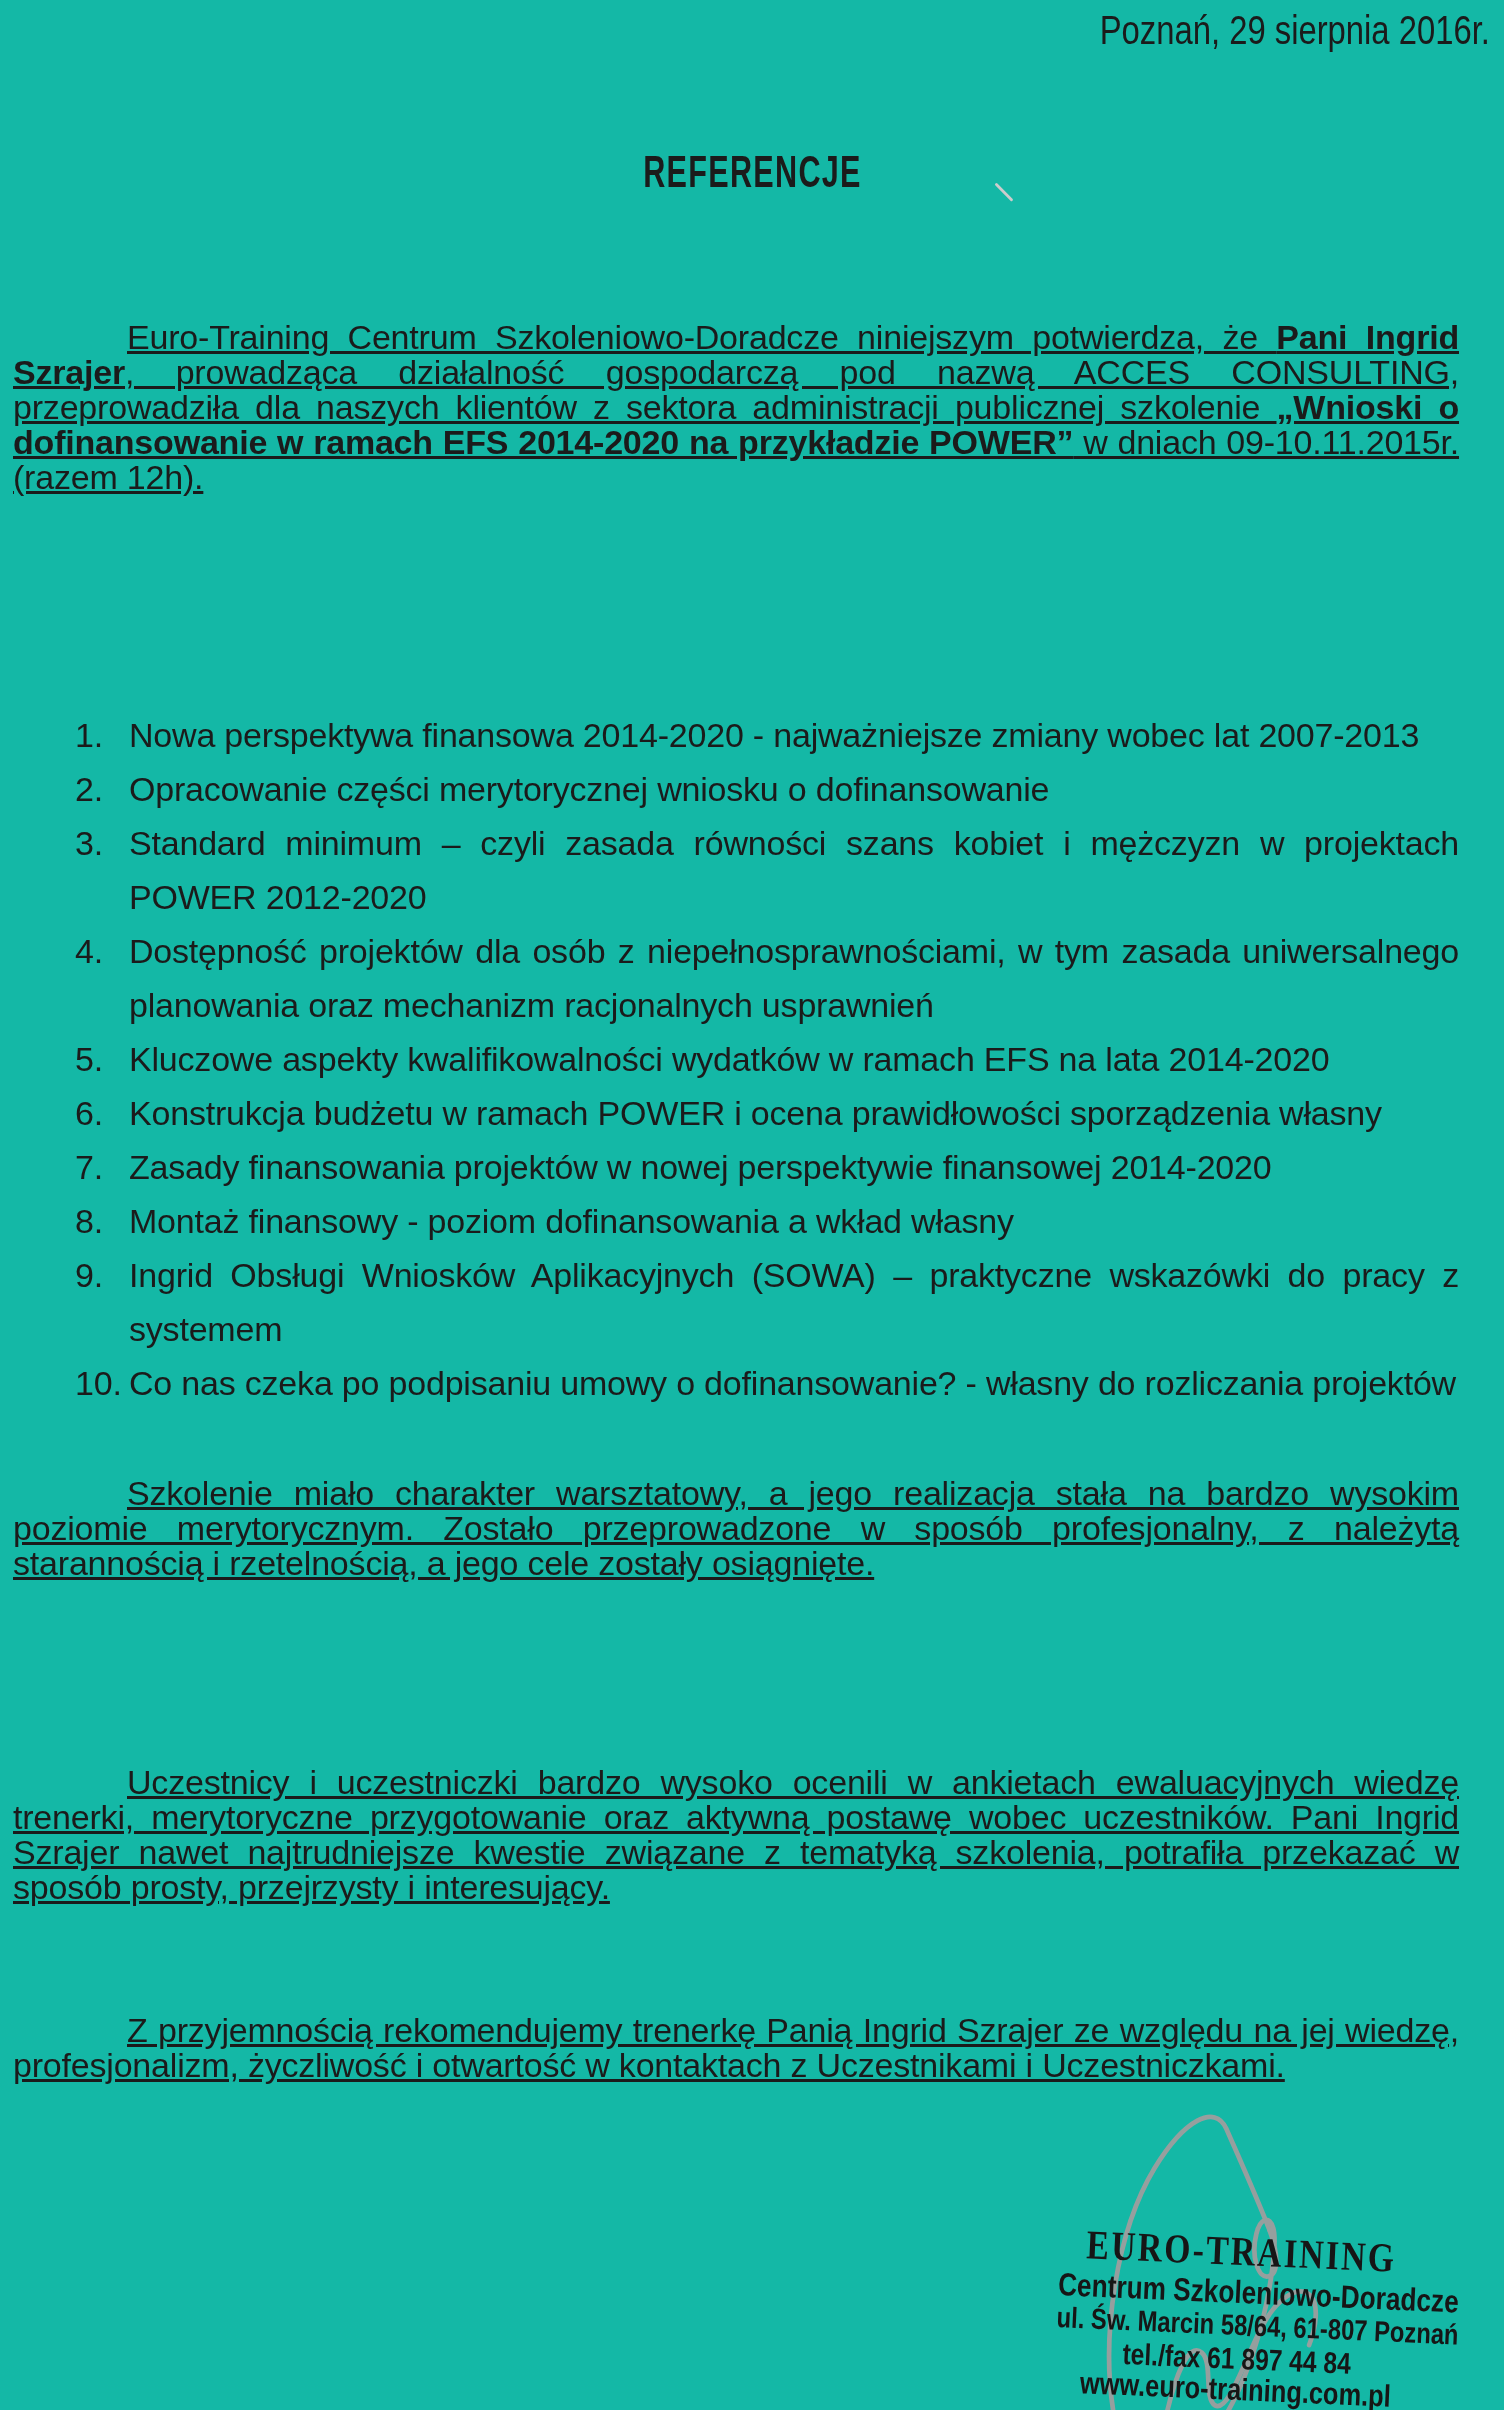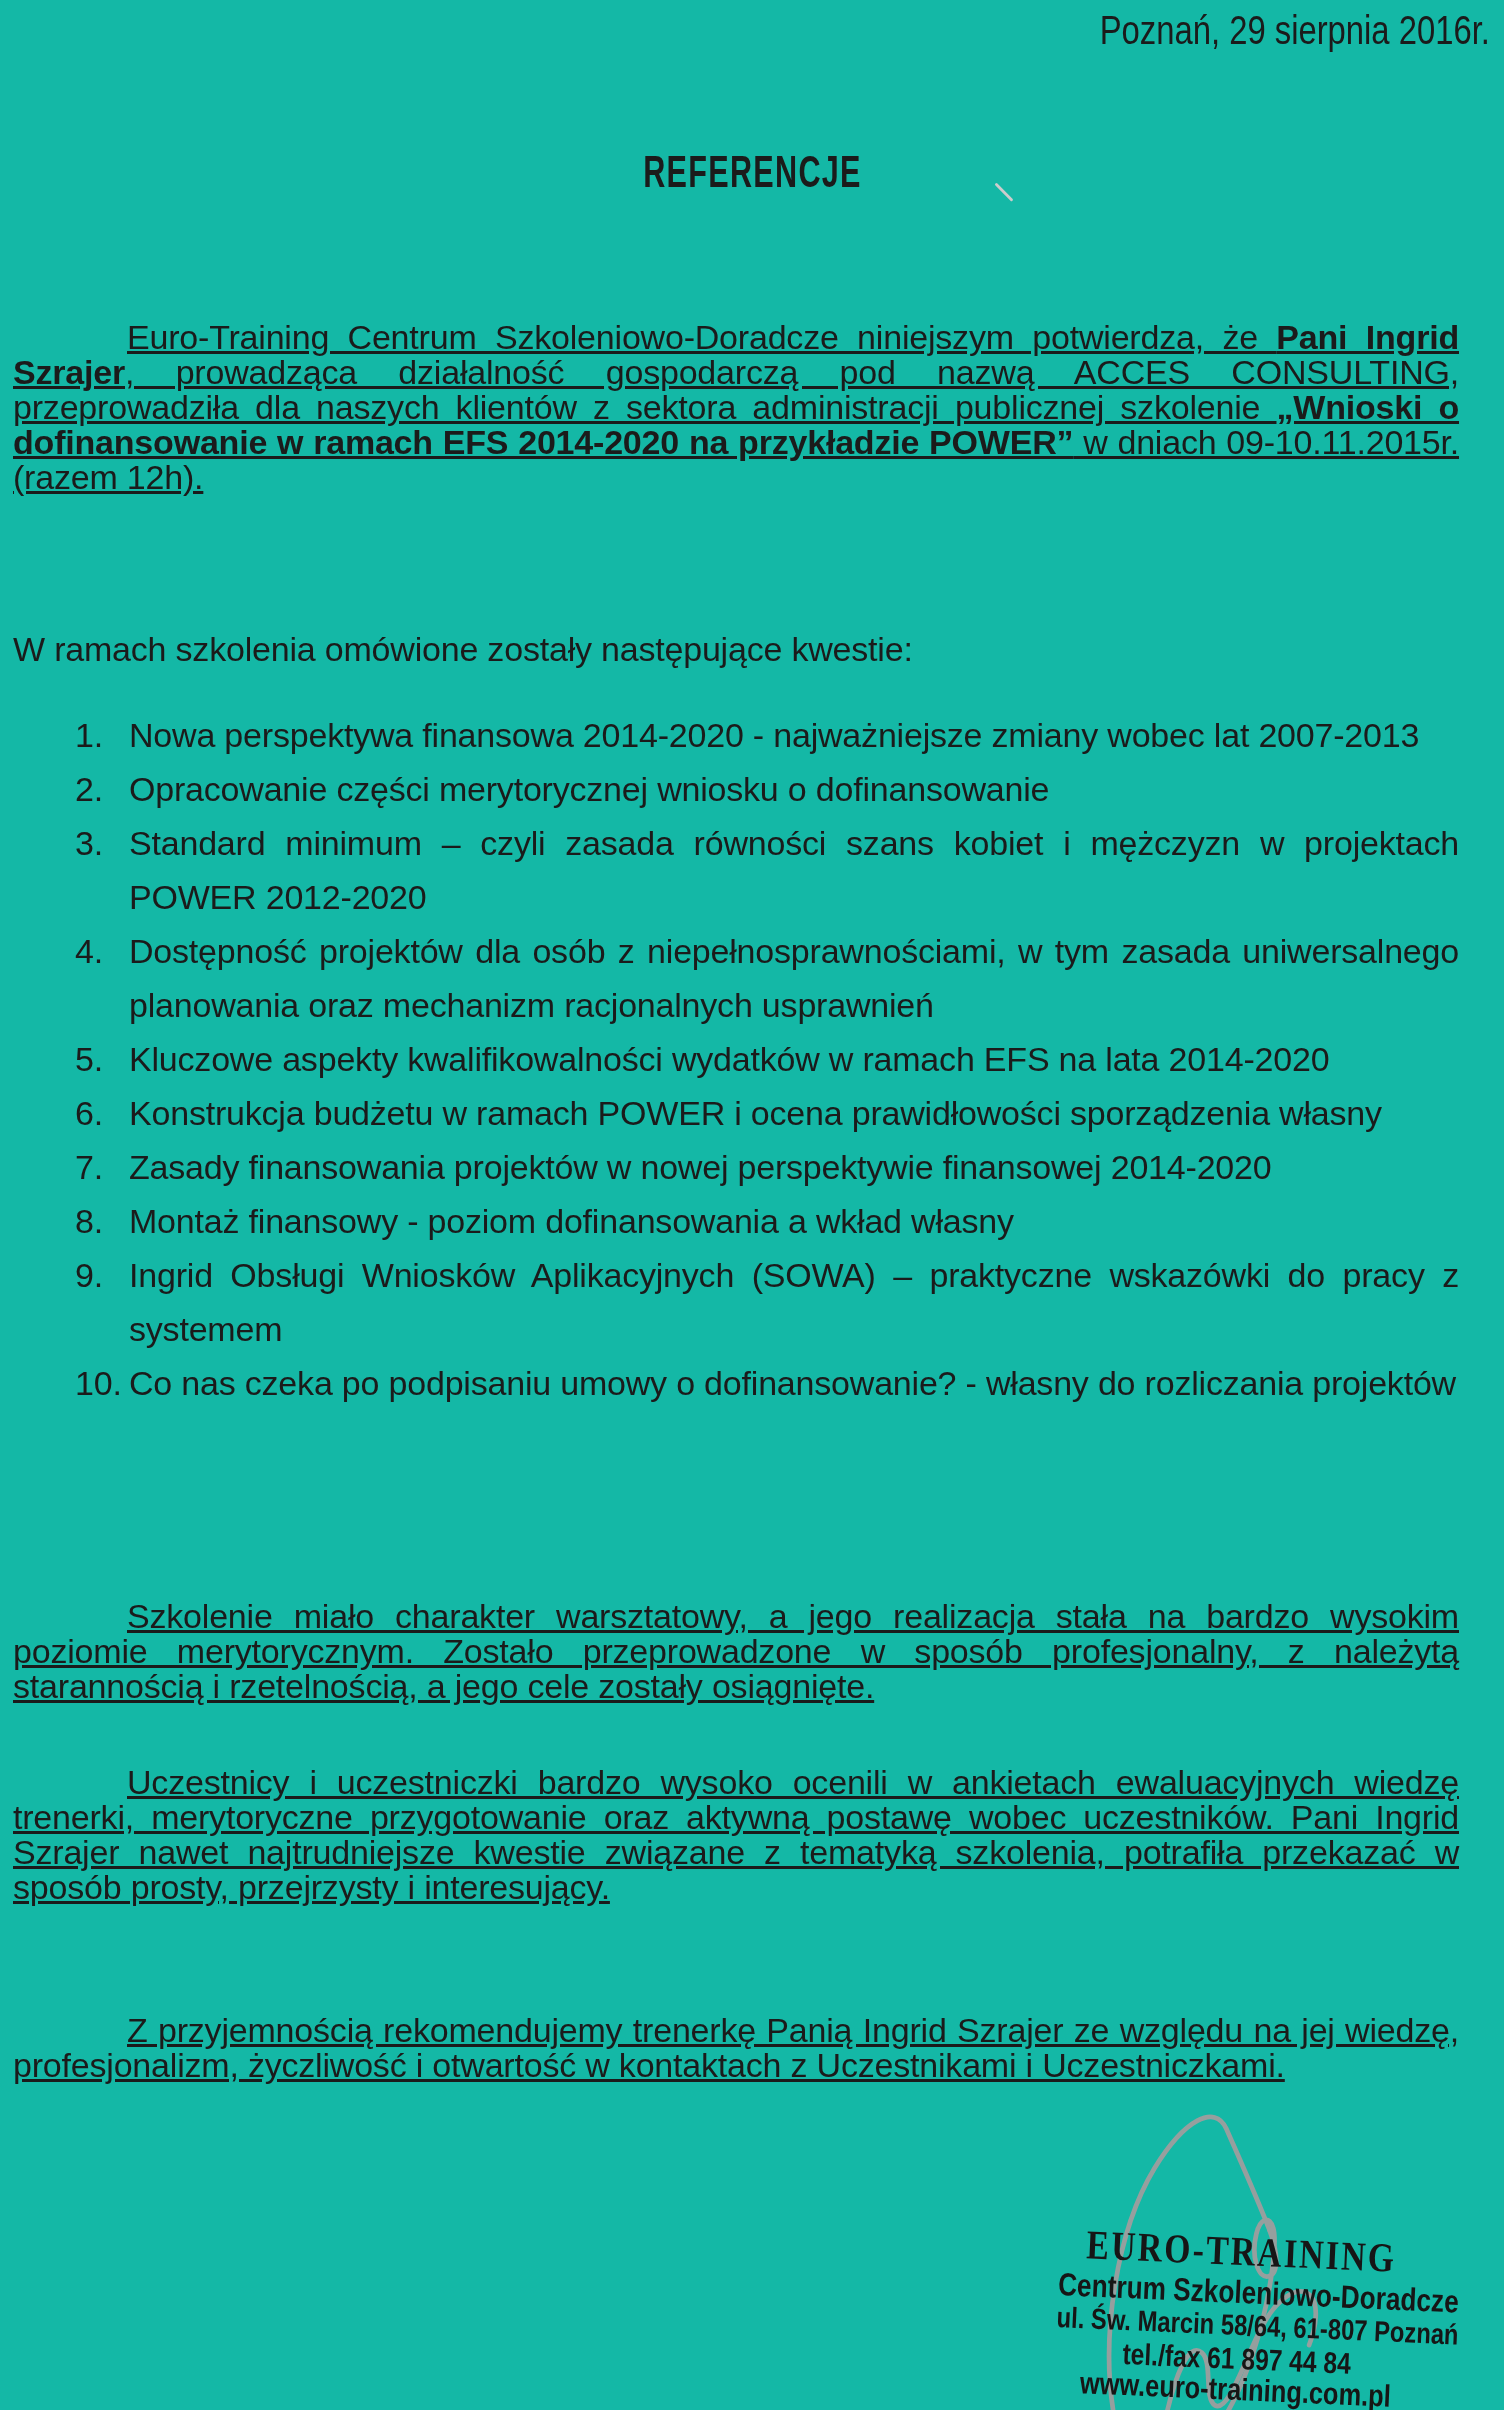--- a/index.html
+++ b/index.html
@@ -28,21 +28,21 @@
   .para {
     font-size:34px; line-height:35px; letter-spacing:-0.2px;
     text-align:justify; text-indent:114px;text-decoration:underline;
   }
   .p1 { top:320px; }
   .intro { top:623px; font-size:34px; line-height:53px; letter-spacing:-0.2px; }
   .list { top:708px; font-size:34px; line-height:54px; letter-spacing:-0.2px; }
   .item { display:flex; align-items:flex-start; }
   .item .num { flex:none; margin-left:62px; width:54px; }
   .item .txt { flex:1; text-align:justify; }
-  .p2 { top:1599px; }
+  .p2 { top:1476px; }
   .p3 { top:1765px; }
   .p4 { top:2013px; }
 
   .stamp {
     position:absolute; left:1017px; top:2230px; width:443px;
     text-align:center; color:#161616;
     transform:rotate(2.5deg); transform-origin:50% 50%;
     font-weight:bold;
   }
   .stamp > div { transform:scaleX(0.82); transform-origin:50% 50%; white-space:nowrap; }
@@ -64,21 +64,20 @@
 <body>
 
 <div class="page">
 
   <div class="date">Poznań, 29 sierpnia 2016r.</div>
 
   <div class="title">REFERENCJE</div>
 
   <p class="para p1"><span>Euro-Training Centrum Szkoleniowo-Doradcze niniejszym potwierdza, że </span><b>Pani Ingrid Szrajer</b><span>, prowadząca działalność gospodarczą pod nazwą ACCES CONSULTING, przeprowadziła dla naszych klientów z sektora administracji publicznej szkolenie </span><b>„Wnioski o dofinansowanie w ramach EFS 2014-2020 na przykładzie POWER”</b><span> w dniach 09-10.11.2015r. (razem 12h).</span></p>
 
-  <p class="intro">W ramach szkolenia omówione zostały następujące kwestie:</p>
 
   <div class="list">
     <div class="item">
         <span class="num">1.</span>
         <span class="txt">Nowa perspektywa finansowa 2014-2020 - najważniejsze zmiany wobec lat 2007-2013</span>
       </div>
     <div class="item">
         <span class="num">2.</span>
         <span class="txt">Opracowanie części merytorycznej wniosku o dofinansowanie</span>
       </div>

